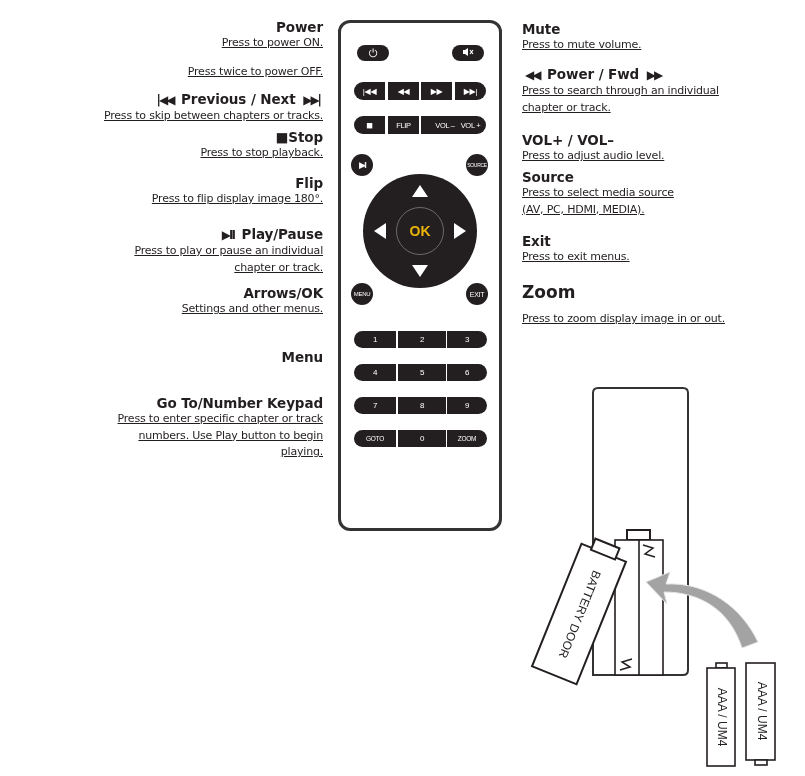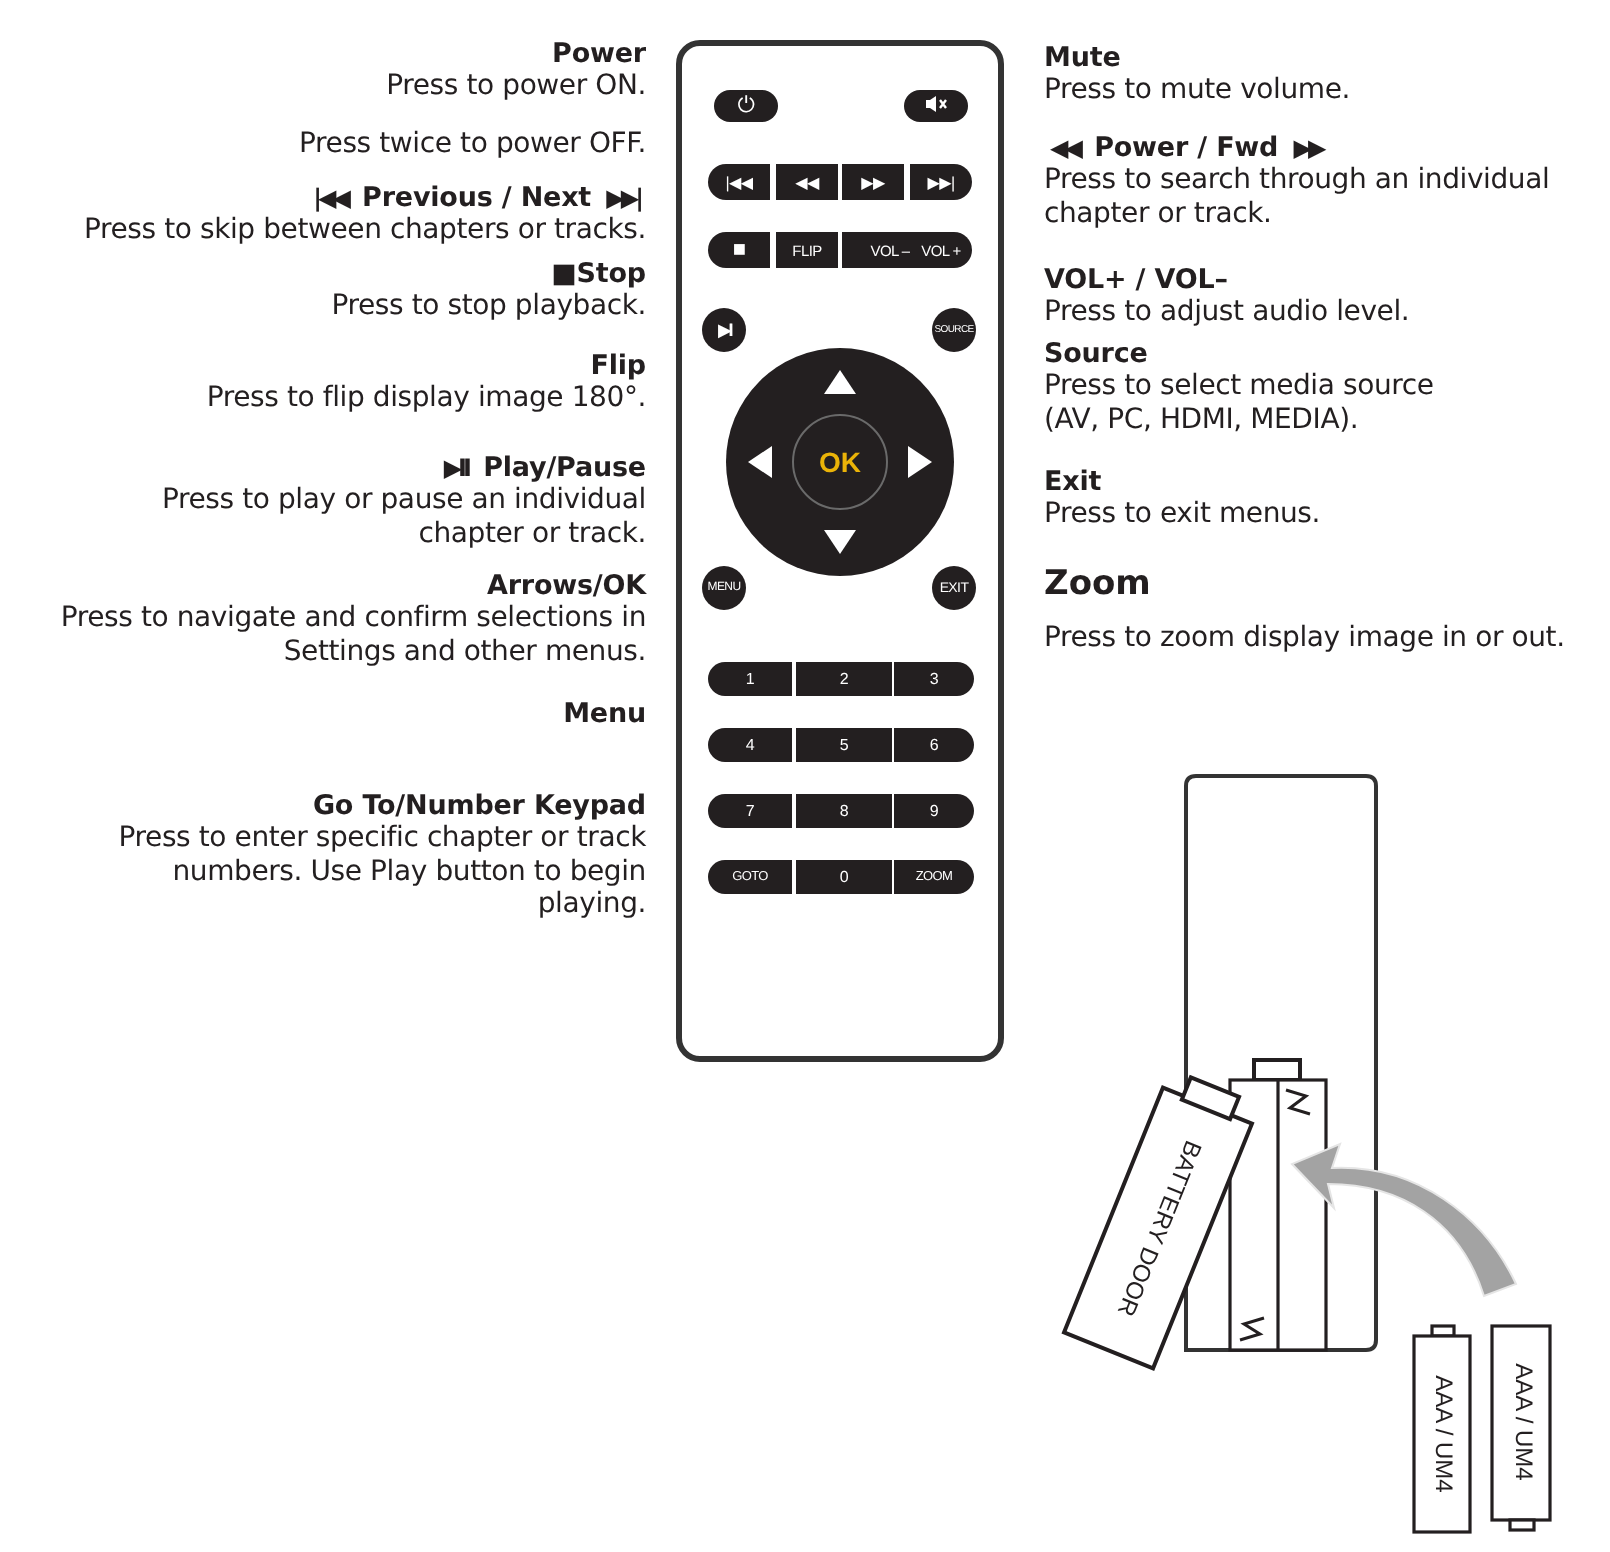--- a/index.html
+++ b/index.html
@@ -4,21 +4,21 @@
 <style>
   * { box-sizing: border-box; margin: 0; padding: 0; }
   html, body { width: 805px; height: 776px; background: #ffffff; overflow: hidden; }
   body { position: relative; font-family: "DejaVu Sans", "Liberation Sans", sans-serif; color: #231f20; }
 
   .left-col { position: absolute; right: 482px; top: 0; width: 330px; text-align: right; }
   .right-col { position: absolute; left: 522px; top: 0; width: 283px; text-align: left; }
   .entry { position: absolute; right: 0; white-space: nowrap; }
   .right-col .entry { left: 0; right: auto; }
   .t { font-weight: bold; font-size: 13.5px; line-height: 15px; letter-spacing: -0.1px; }
-  .d { font-size: 14px; line-height: 16.5px; letter-spacing: -0.2px; }
+  .d { font-size: 11px; line-height: 16.5px; letter-spacing: -0.2px; text-decoration: underline; }
   .t-big { font-weight: bold; font-size: 17px; line-height: 19px; }
   .glyph { font-size: 12px; letter-spacing: -2px; margin: 0 3px; }
 
   
   .remote { position: absolute; left: 338px; top: 20px; width: 164px; height: 511px;
             border: 3px solid #333; border-radius: 12px; background: #fff; }
   .rbtn { position: absolute; background: #231f20; color: #fff; display: flex; align-items: center;
           justify-content: center; font-family: "Liberation Sans", sans-serif; font-size: 7.5px;
           letter-spacing: -0.3px; }
   .pill-l { border-radius: 9px 0 0 9px; }
@@ -62,21 +62,20 @@
     <div class="t">Flip</div>
     <div class="d">Press to flip display image 180°.</div>
   </div>
   <div class="entry" style="top:227px;">
     <div class="t"><span class="glyph">▶II</span> <span>Play/Pause</span></div>
     <div class="d">Press to play or pause an individual</div>
     <div class="d">chapter or track.</div>
   </div>
   <div class="entry" style="top:286px;">
     <div class="t">Arrows/OK</div>
-    <div class="d">Press to navigate and confirm selections in</div>
     <div class="d">Settings and other menus.</div>
   </div>
   <div class="entry" style="top:350px;">
     <div class="t">Menu</div>
   </div>
   <div class="entry" style="top:396px;">
     <div class="t">Go To/Number Keypad</div>
     <div class="d">Press to enter specific chapter or track</div>
     <div class="d">numbers. Use Play button to begin</div>
     <div class="d">playing.</div>

